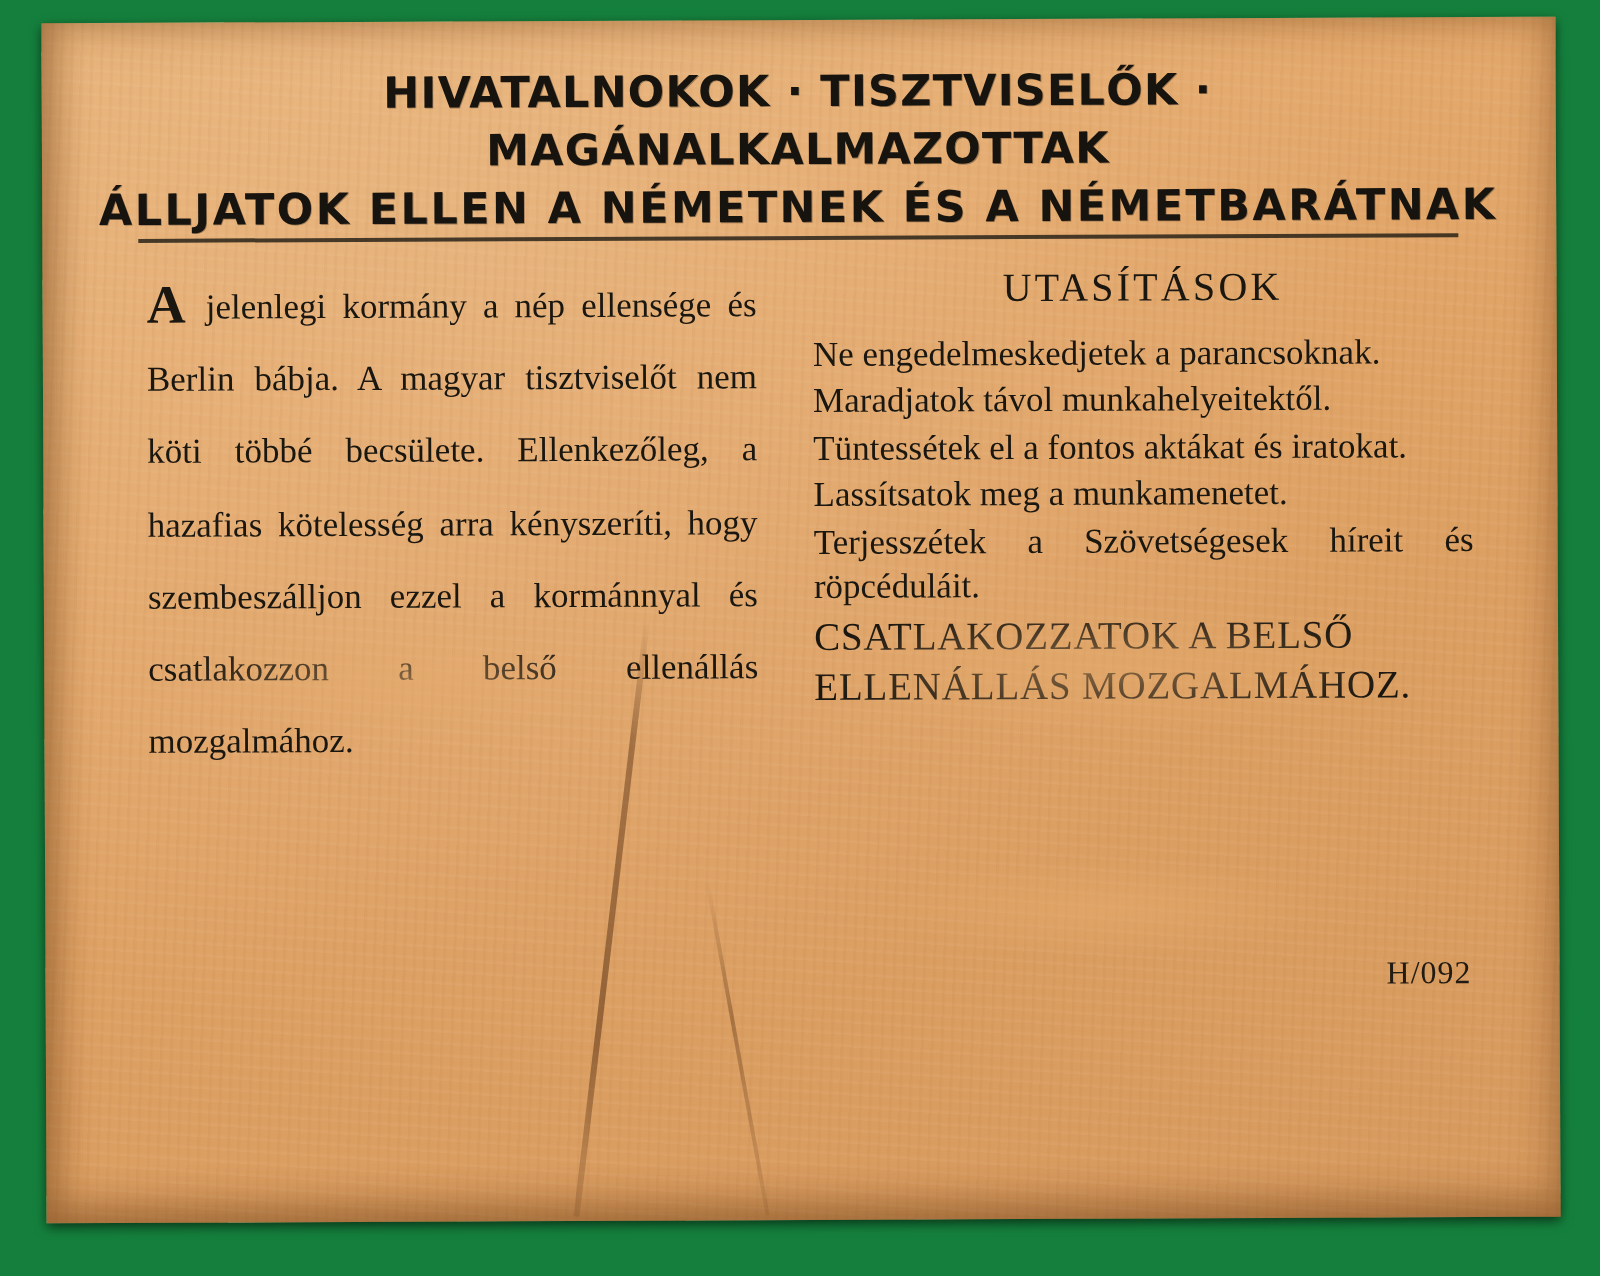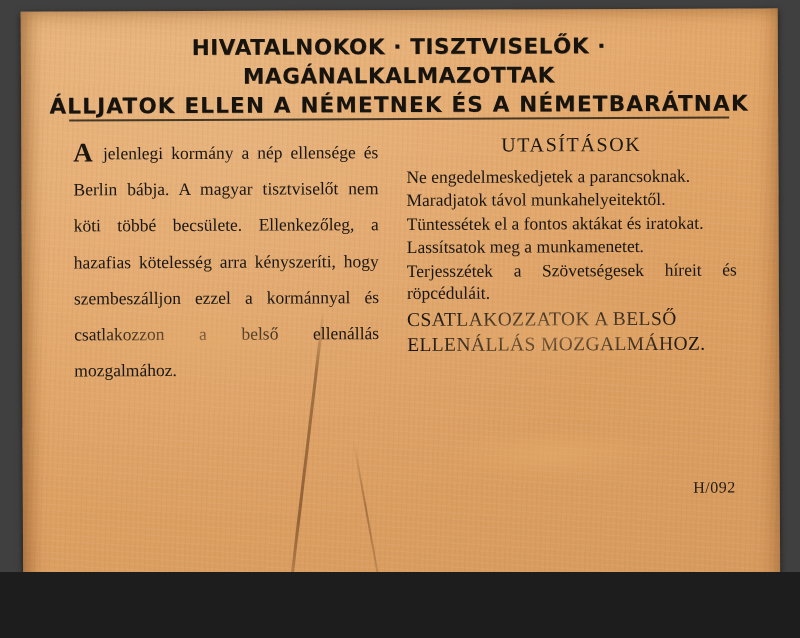--- a/index.html
+++ b/index.html
@@ -3,23 +3,23 @@
 <meta charset="utf-8">
 <style>
   html, body {
     margin: 0;
     padding: 0;
     background: #1d1d1d;
   }
   #page {
     position: relative;
     width: 800px;
-    height: 572px;
+    height: 638px;
     overflow: hidden;
-    background: #404040;
+    background: #15803d;
     font-family: "Liberation Serif", serif;
   }
 
   
   .leaflet {
     position: absolute;
     left: 22px;
     top: 10px;
     width: 757px;
     height: 600px;

